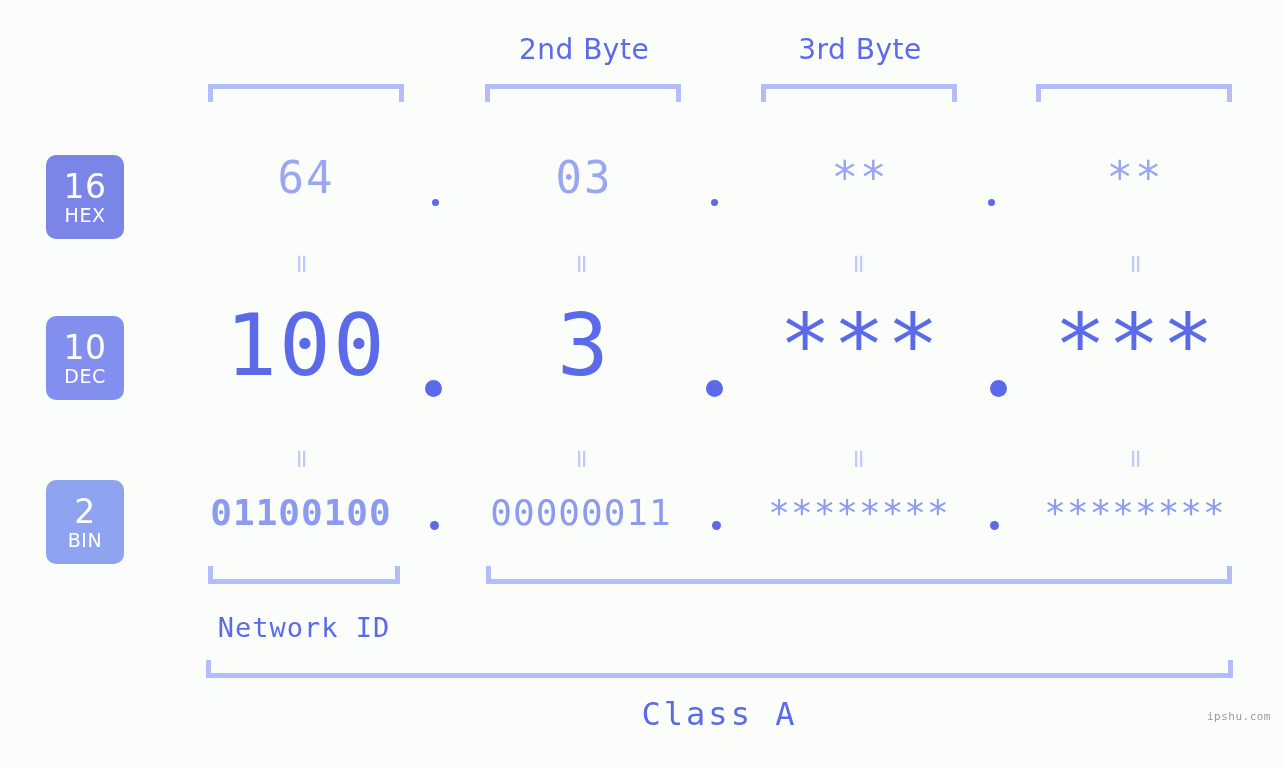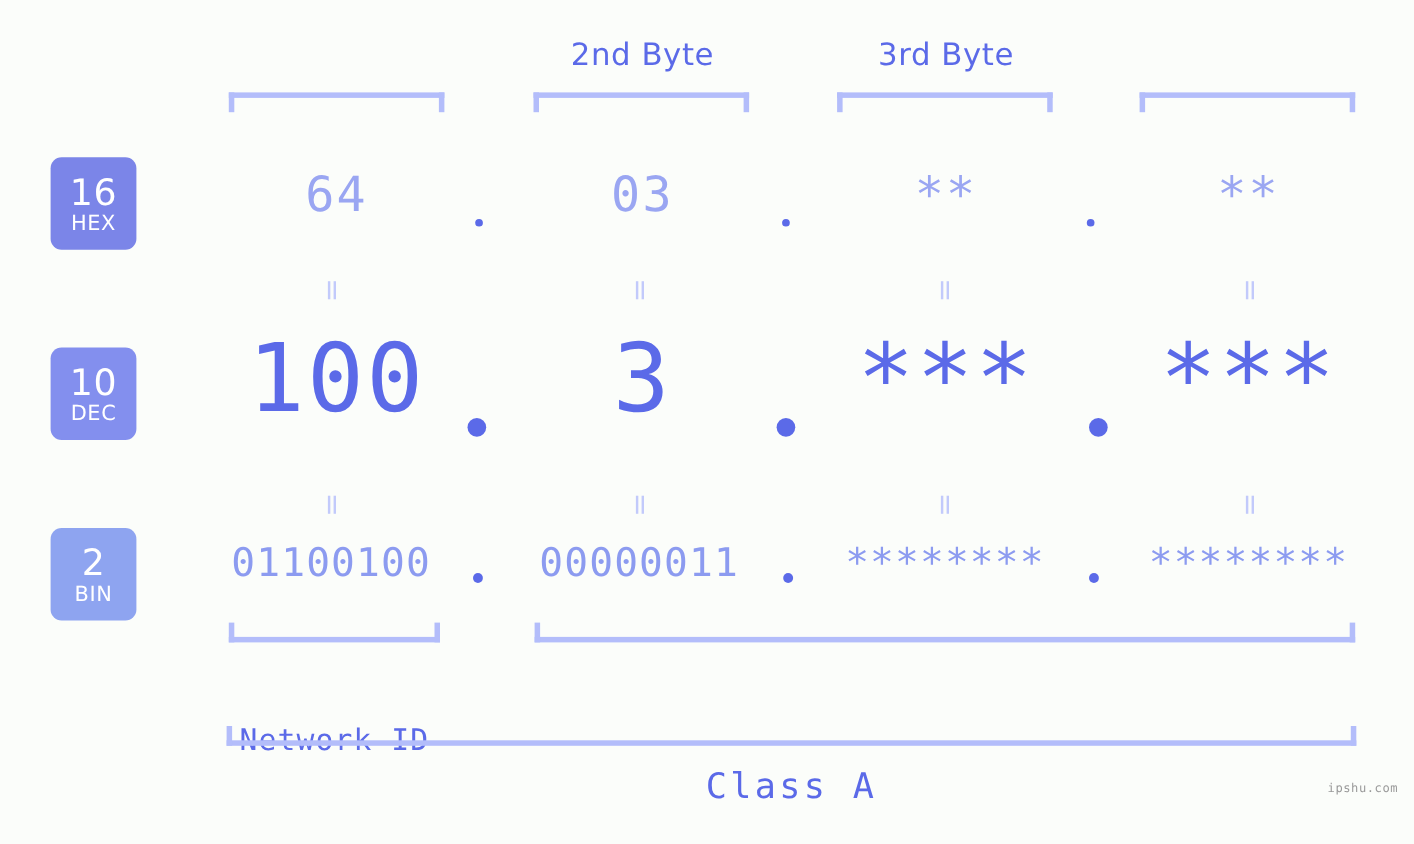--- a/index.html
+++ b/index.html
@@ -69,21 +69,21 @@
     font-size: 33px;
     font-weight: 400;
     letter-spacing: 0.5px;
   }
   .badge .name {
     font-size: 19px;
     font-weight: 400;
     margin-top: 3px;
     letter-spacing: 0.5px;
   }
-  #badge-hex { top: 143px; height: 84px; background: #7b85e8; }
+  #badge-hex { top: 155px; height: 84px; background: #7b85e8; }
   #badge-dec { top: 316px; height: 84px; background: #838fee; }
   #badge-bin { top: 480px; height: 84px; background: #8ea4f0; }
 
   
   .val {
     position: absolute;
     text-align: center;
     white-space: nowrap;
     font-family: "DejaVu Sans Mono", monospace;
   }
@@ -205,32 +205,32 @@
     <div class="dot dot-dec" style="left:706px;"></div>
     <div class="dot dot-dec" style="left:990px;"></div>
   </div>
 
   <div class="eq eq-b" style="left:294px;">=</div>
   <div class="eq eq-b" style="left:574px;">=</div>
   <div class="eq eq-b" style="left:851px;">=</div>
   <div class="eq eq-b" style="left:1128px;">=</div>
 
   <div class="row-bin">
-    <div class="val" style="left:201px; width:200px;">01100100</div>
+    <div class="val" style="left:201px; width:200px;font-weight:bold;">01100100</div>
     <div class="val" style="left:481px; width:200px;">00000011</div>
     <div class="val" style="left:759px; width:200px;">********</div>
     <div class="val" style="left:1035px; width:200px;">********</div>
     <div class="dot dot-bin" style="left:430px;"></div>
     <div class="dot dot-bin" style="left:712px;"></div>
     <div class="dot dot-bin" style="left:990px;"></div>
   </div>
 
   <div class="bracket-bottom" style="left:208px; top:566px; width:192px;"></div>
   <div class="bracket-bottom" style="left:486px; top:566px; width:746px;"></div>
 
-  <div class="section-label" id="label-network" style="left:208px; width:192px;margin-top:46px;">Network ID</div>
+  <div class="section-label" id="label-network" style="left:208px; width:192px;">Network ID</div>
 
   <div class="bracket-bottom" style="left:206px; top:660px; width:1027px;"></div>
   <div class="section-label" id="label-class" style="left:206px; width:1027px;">Class A</div>
 
   <div id="watermark">ipshu.com</div>
 
 </div>
 
 </body></html>

